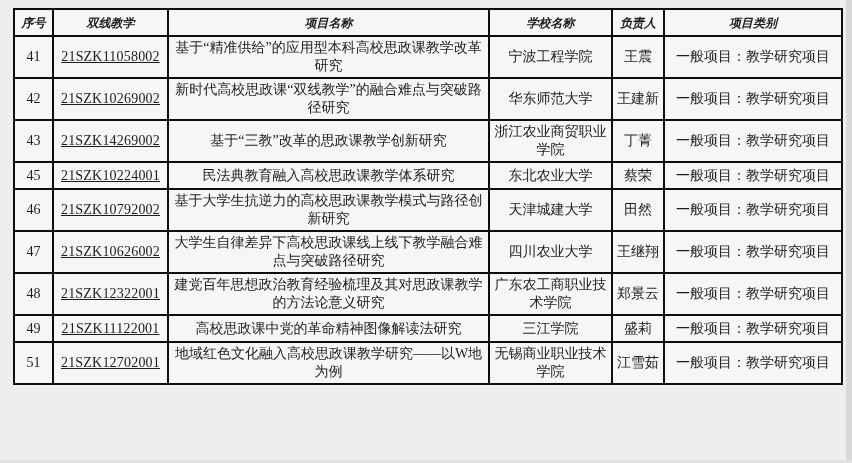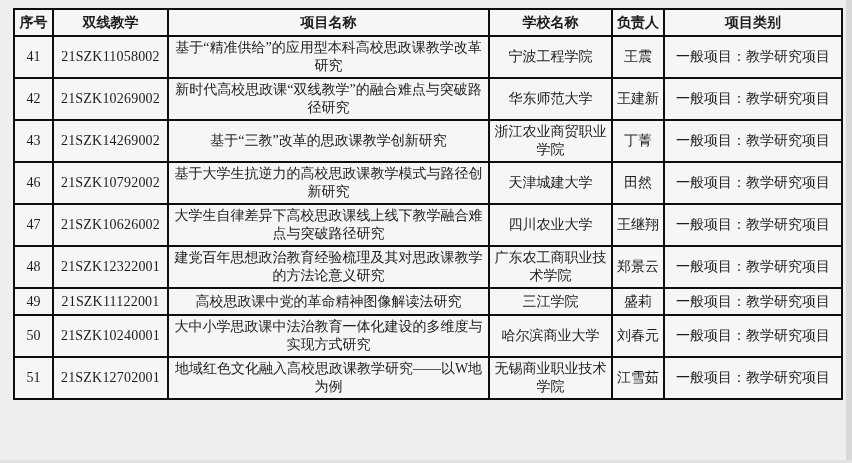--- a/index.html
+++ b/index.html
@@ -46,29 +46,31 @@
     vertical-align: middle;
     padding: 2px 3px;
     font-size: 14px;
     line-height: 18px;
     overflow: hidden;
     word-break: break-all;
   }
   table.grid th {
     font-weight: bold;
     height: 21px;
-    font-size: 14px;
+    font-size: 12px;
+    font-style: italic;
   }
   table.grid td {
     height: 21px; 
   }
   td.cell-code {
     font-size: 15px;
     letter-spacing: 0.2px;
     white-space: nowrap;
+    text-decoration: underline;
   }
   td.cell-leader {
     padding-left: 1px;
     padding-right: 1px;
     margin-left: 24px;
   }
   td.cell-category {
     white-space: nowrap;
   }
 </style>
@@ -117,20 +119,28 @@
         </tr>
         <tr>
           <td class="cell-no">43</td>
           <td class="cell-code">21SZK14269002</td>
           <td class="cell-project">基于“三教”改革的思政课教学创新研究</td>
           <td class="cell-school">浙江农业商贸职业学院</td>
           <td class="cell-leader">丁菁</td>
           <td class="cell-category">一般项目：教学研究项目</td>
         </tr>
         <tr>
+          <td class="cell-no">45</td>
+          <td class="cell-code">21SZK10224001</td>
+          <td class="cell-project">民法典教育融入高校思政课教学体系研究</td>
+          <td class="cell-school">东北农业大学</td>
+          <td class="cell-leader">蔡荣</td>
+          <td class="cell-category">一般项目：教学研究项目</td>
+        </tr>
+        <tr>
           <td class="cell-no">46</td>
           <td class="cell-code">21SZK10792002</td>
           <td class="cell-project">基于大学生抗逆力的高校思政课教学模式与路径创新研究</td>
           <td class="cell-school">天津城建大学</td>
           <td class="cell-leader">田然</td>
           <td class="cell-category">一般项目：教学研究项目</td>
         </tr>
         <tr>
           <td class="cell-no">47</td>
           <td class="cell-code">21SZK10626002</td>
@@ -149,28 +159,20 @@
         </tr>
         <tr>
           <td class="cell-no">49</td>
           <td class="cell-code">21SZK11122001</td>
           <td class="cell-project">高校思政课中党的革命精神图像解读法研究</td>
           <td class="cell-school">三江学院</td>
           <td class="cell-leader">盛莉</td>
           <td class="cell-category">一般项目：教学研究项目</td>
         </tr>
         <tr>
-          <td class="cell-no">50</td>
-          <td class="cell-code">21SZK10240001</td>
-          <td class="cell-project">大中小学思政课中法治教育一体化建设的多维度与实现方式研究</td>
-          <td class="cell-school">哈尔滨商业大学</td>
-          <td class="cell-leader">刘春元</td>
-          <td class="cell-category">一般项目：教学研究项目</td>
-        </tr>
-        <tr>
           <td class="cell-no">51</td>
           <td class="cell-code">21SZK12702001</td>
           <td class="cell-project">地域红色文化融入高校思政课教学研究——以W地为例</td>
           <td class="cell-school">无锡商业职业技术学院</td>
           <td class="cell-leader">江雪茹</td>
           <td class="cell-category">一般项目：教学研究项目</td>
         </tr>
       </tbody>
   </table>
 </div>

